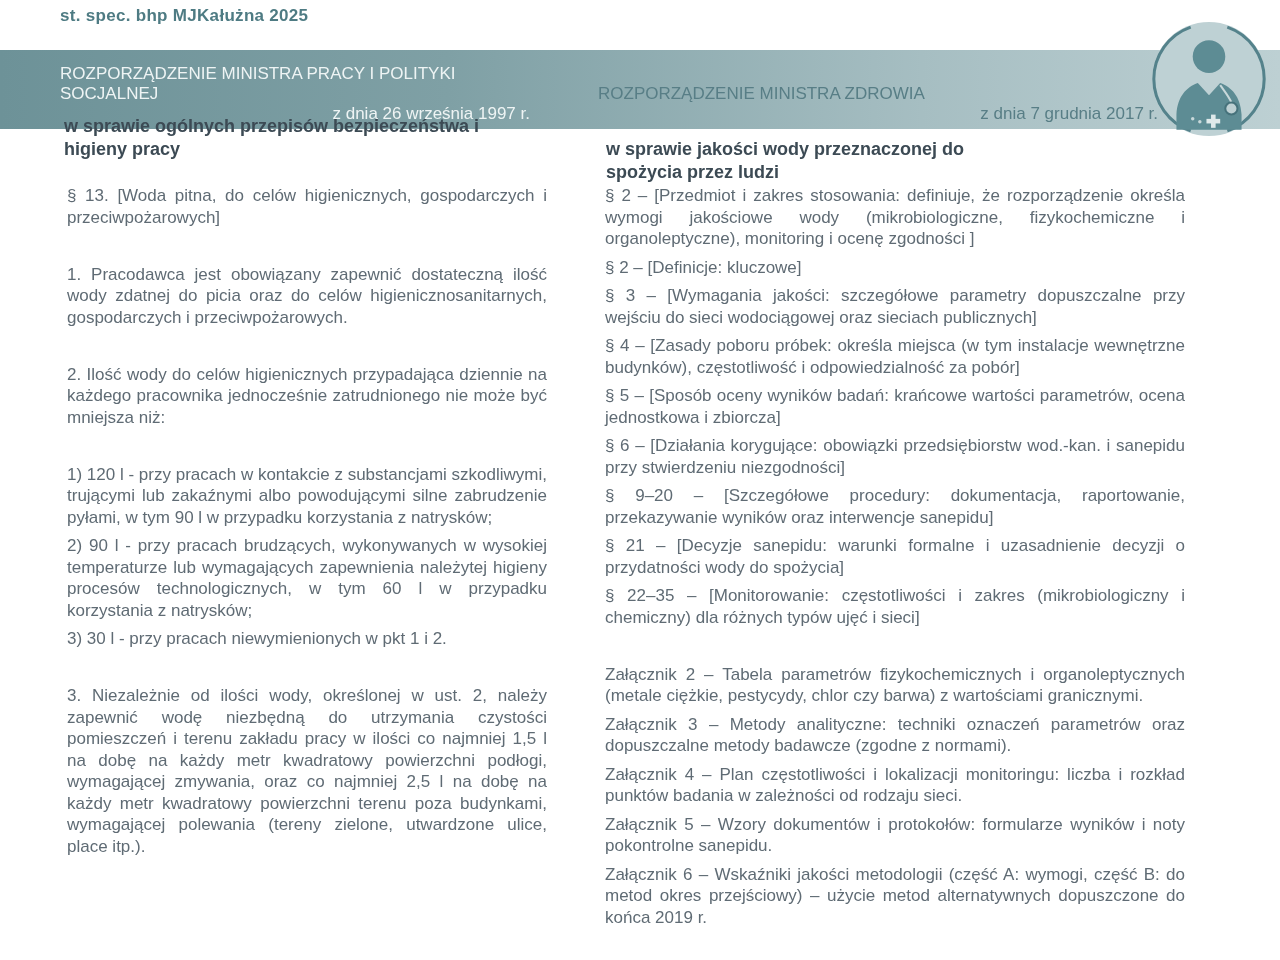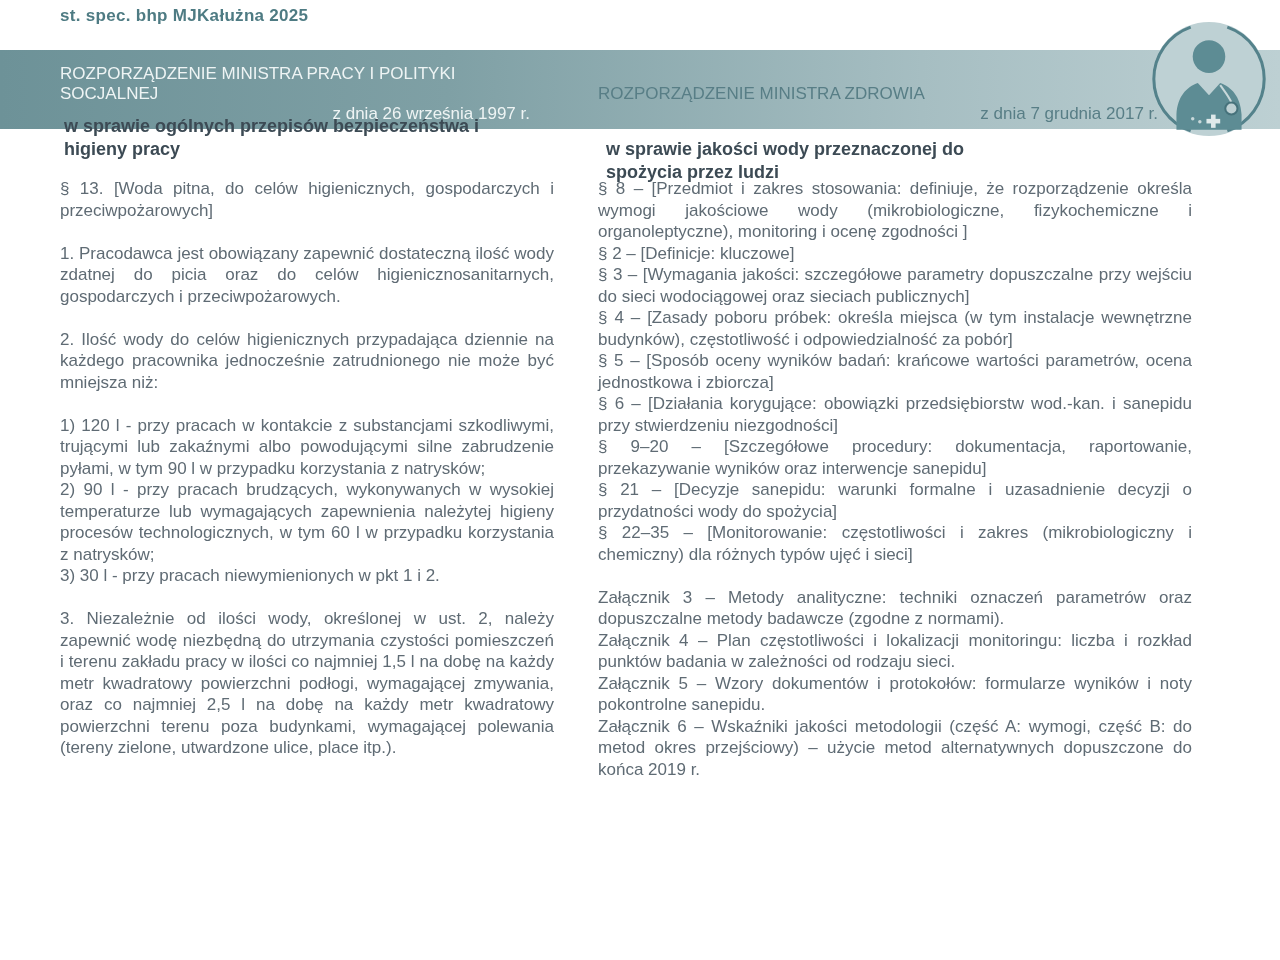--- a/index.html
+++ b/index.html
@@ -30,21 +30,21 @@
   .icon-wrap {
     position:absolute; left:1150px; top:20px; width:118px; height:118px;
   }
   .col {
     position:absolute; top:178px;
     font-size:17px; line-height:21.5px; color:#5f6b74;
     text-align:justify;
   }
   .col-left  { left:60px;  width:494px; }
   .col-right { left:598px; width:594px; }
-  .col p { margin:0; }
+  .col p { margin:7px; }
   .col p:empty { height:21.5px; }
 </style>
 </head>
 <body>
 
 <div class="header-note">st. spec. bhp MJKałużna 2025</div>
 
 <div class="banner">
   <div class="banner-text banner-left">
     <span class="title">ROZPORZĄDZENIE MINISTRA PRACY I POLITYKI SOCJALNEJ</span>
@@ -84,27 +84,28 @@
     <p>2. Ilość wody do celów higienicznych przypadająca dziennie na każdego pracownika jednocześnie zatrudnionego nie może być mniejsza niż:</p>
     <p></p>
     <p>1) 120 l - przy pracach w kontakcie z substancjami szkodliwymi, trującymi lub zakaźnymi albo powodującymi silne zabrudzenie pyłami, w tym 90 l w przypadku korzystania z natrysków;</p>
     <p>2) 90 l - przy pracach brudzących, wykonywanych w wysokiej temperaturze lub wymagających zapewnienia należytej higieny procesów technologicznych, w tym 60 l w przypadku korzystania z natrysków;</p>
     <p>3) 30 l - przy pracach niewymienionych w pkt 1 i 2.</p>
     <p></p>
     <p>3. Niezależnie od ilości wody, określonej w ust. 2, należy zapewnić wodę niezbędną do utrzymania czystości pomieszczeń i terenu zakładu pracy w ilości co najmniej 1,5 l na dobę na każdy metr kwadratowy powierzchni podłogi, wymagającej zmywania, oraz co najmniej 2,5 l na dobę na każdy metr kwadratowy powierzchni terenu poza budynkami, wymagającej polewania (tereny zielone, utwardzone ulice, place itp.).</p>
   </div>
 
 <div class="col col-right">
-    <p>§ 8 – [Przedmiot i zakres stosowania: definiuje, że rozporządzenie określa wymogi jakościowe wody (mikrobiologiczne, fizykochemiczne i organoleptyczne), monitoring i ocenę zgodności ]</p>
+    <p>§ 2 – [Przedmiot i zakres stosowania: definiuje, że rozporządzenie określa wymogi jakościowe wody (mikrobiologiczne, fizykochemiczne i organoleptyczne), monitoring i ocenę zgodności ]</p>
     <p>§ 2 – [Definicje: kluczowe]</p>
     <p>§ 3 – [Wymagania jakości: szczegółowe parametry dopuszczalne przy wejściu do sieci wodociągowej oraz sieciach publicznych]</p>
     <p>§ 4 – [Zasady poboru próbek: określa miejsca (w tym instalacje wewnętrzne budynków), częstotliwość i odpowiedzialność za pobór]</p>
     <p>§ 5 – [Sposób oceny wyników badań: krańcowe wartości parametrów, ocena jednostkowa i zbiorcza]</p>
     <p>§ 6 – [Działania korygujące: obowiązki przedsiębiorstw wod.-kan. i sanepidu przy stwierdzeniu niezgodności]</p>
     <p>§ 9–20 – [Szczegółowe procedury: dokumentacja, raportowanie, przekazywanie wyników oraz interwencje sanepidu]</p>
     <p>§ 21 – [Decyzje sanepidu: warunki formalne i uzasadnienie decyzji o przydatności wody do spożycia]</p>
     <p>§ 22–35 – [Monitorowanie: częstotliwości i zakres (mikrobiologiczny i chemiczny) dla różnych typów ujęć i sieci]</p>
     <p></p>
+    <p>Załącznik 2 – Tabela parametrów fizykochemicznych i organoleptycznych (metale ciężkie, pestycydy, chlor czy barwa) z wartościami granicznymi.</p>
     <p>Załącznik 3 – Metody analityczne: techniki oznaczeń parametrów oraz dopuszczalne metody badawcze (zgodne z normami).</p>
     <p>Załącznik 4 – Plan częstotliwości i lokalizacji monitoringu: liczba i rozkład punktów badania w zależności od rodzaju sieci.</p>
     <p>Załącznik 5 – Wzory dokumentów i protokołów: formularze wyników i noty pokontrolne sanepidu.</p>
     <p>Załącznik 6 – Wskaźniki jakości metodologii (część A: wymogi, część B: do metod okres przejściowy) – użycie metod alternatywnych dopuszczone do końca 2019 r.</p>
   </div>
 
 </body></html>

